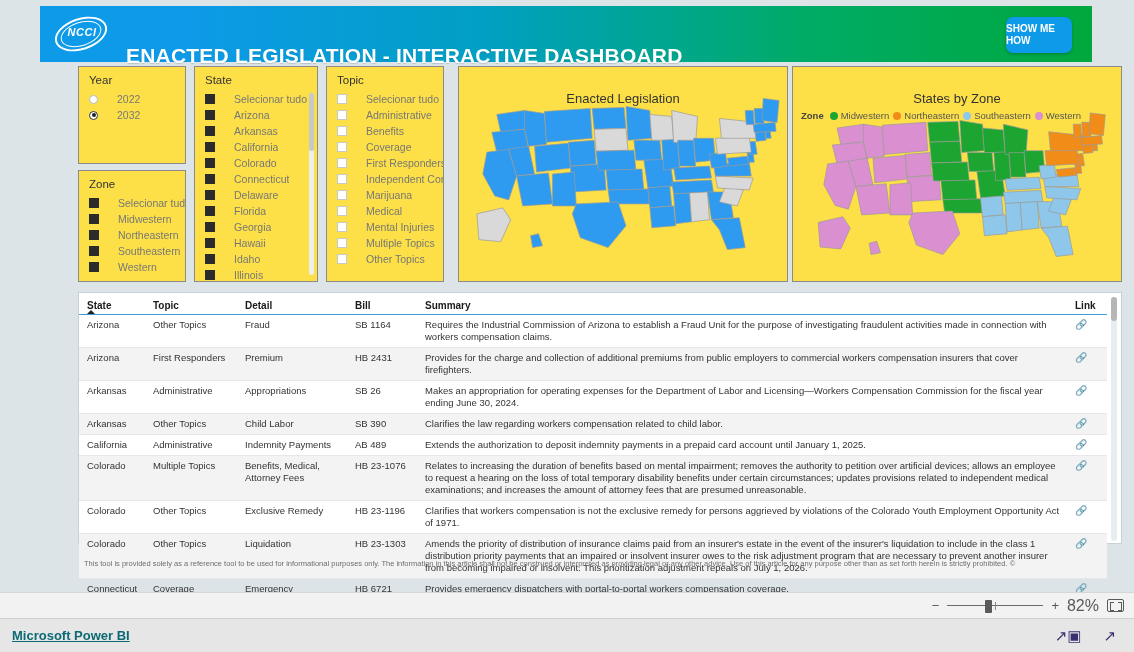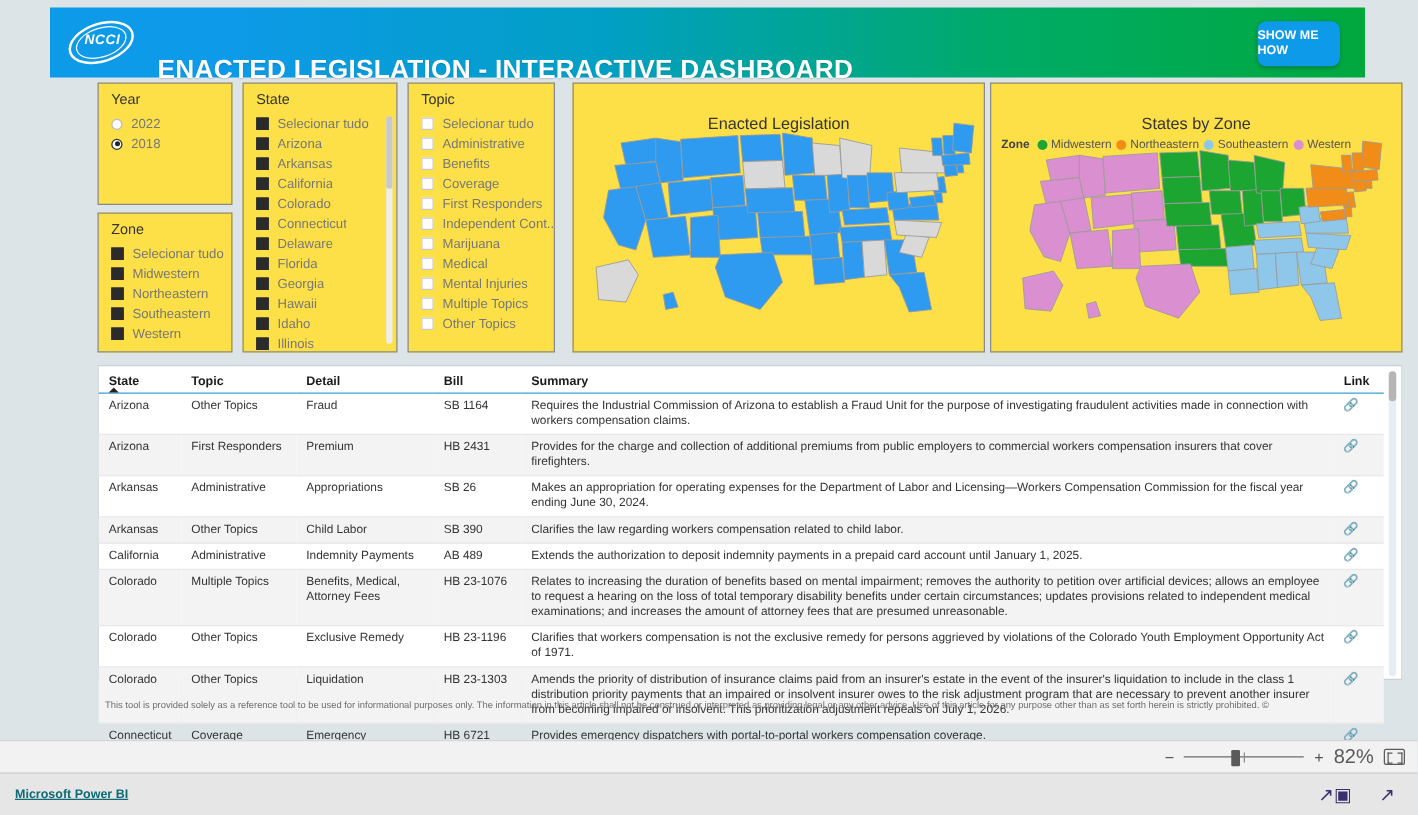--- a/index.html
+++ b/index.html
@@ -63,21 +63,21 @@
   .card {
     position:absolute; background:#fde047; border:1px solid #8a8a8a;
   }
   .card-title {
     font-size:11.5px; color:#333; padding:7px 0 5px 10px;
   }
   .opt {
     display:flex; align-items:center; height:16px; padding-left:10px;
     font-size:10.5px; color:#777; cursor:pointer;
   }
-  .opt .lbl { margin-left:7px; white-space:nowrap; overflow:hidden; }
+  .opt .lbl { margin-left:19px; white-space:nowrap; overflow:hidden; }
 
   .radio {
     width:9px; height:9px; border-radius:50%;
     border:1px solid #b9b9b9; background:#fff; flex:none; position:relative;
   }
   .radio.on { border-color:#333; }
   .radio.on::after {
     content:""; position:absolute; left:1.5px; top:1.5px;
     width:4px; height:4px; border-radius:50%; background:#222;
   }
@@ -192,21 +192,21 @@
   }
   .fitbox::before { left:1.5px; border-right:none; }
   .fitbox::after { right:1.5px; border-left:none; }
 
   #pbibar {
     position:absolute; left:0; top:618px; width:1134px; height:34px;
     background:#e6e6e6; border-top:1px solid #d0d0d0;
     display:flex; align-items:center;
   }
   #pbi-link {
-    margin-left:12px; font-size:10px; color:#0b6a73;
+    margin-left:12px; font-size:13px; color:#0b6a73;
     text-decoration:underline; font-weight:bold; cursor:pointer;text-align:center;
   }
   .pbi-actions {
     margin-left:auto; display:flex; align-items:center; gap:22px; padding-right:18px;
   }
   .pbi-actions .act { font-size:15px; color:#3a2f6e; cursor:pointer; }
 </style>
 </head>
 <body>
 
@@ -223,21 +223,21 @@
   </div>
 
   <div class="card" id="card-year">
     <div class="card-title">Year</div>
     <div class="opt">
       <span class="radio"></span>
       <span class="lbl">2022</span>
     </div>
     <div class="opt">
       <span class="radio on"></span>
-      <span class="lbl">2018</span>
+      <span class="lbl">2032</span>
     </div>
   </div>
 
   <div class="card" id="card-zone">
     <div class="card-title">Zone</div>
     <div class="opt">
       <span class="cbx-dark"></span>
       <span class="lbl">Selecionar tudo</span>
     </div>
     <div class="opt">

